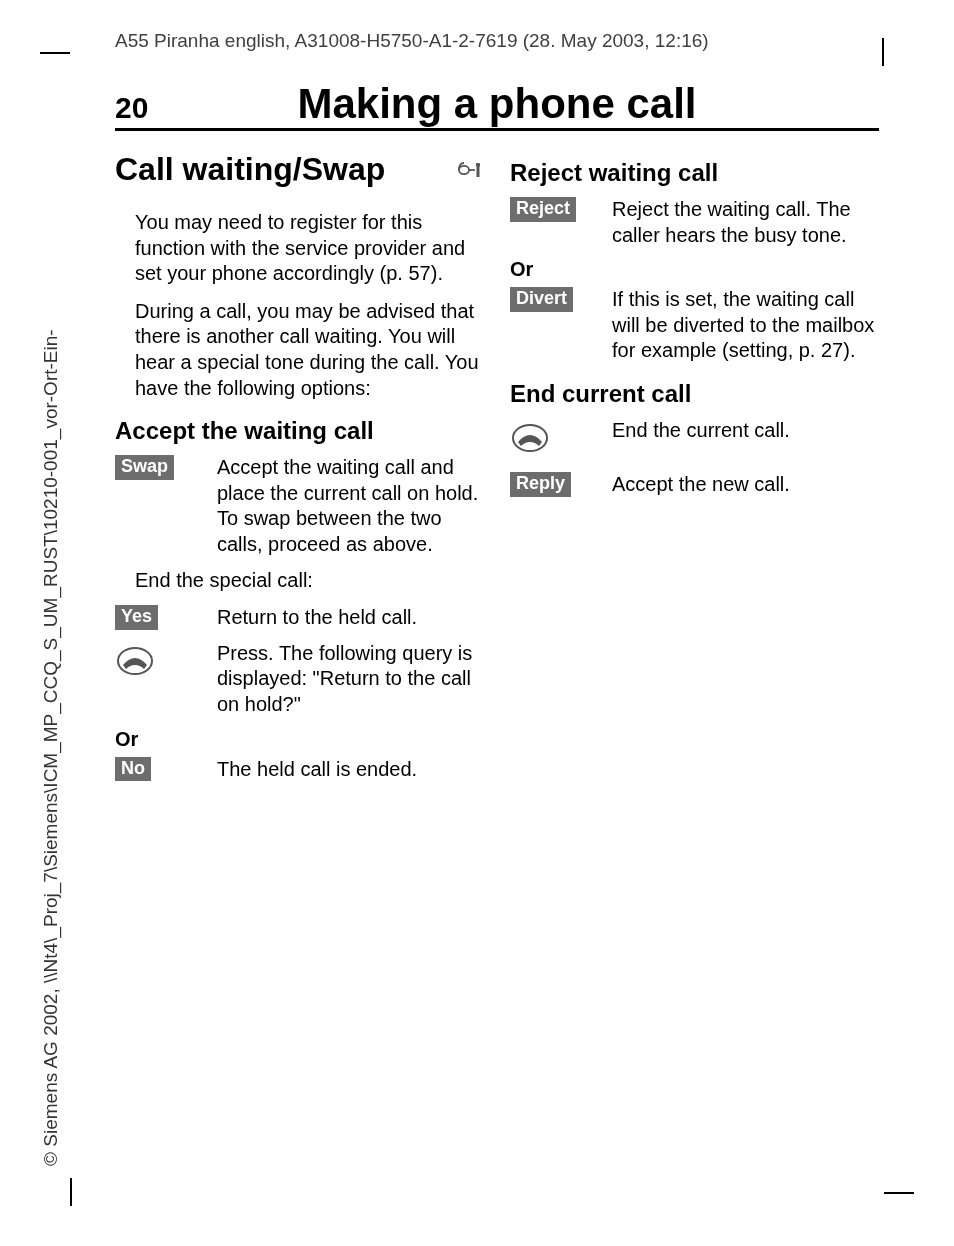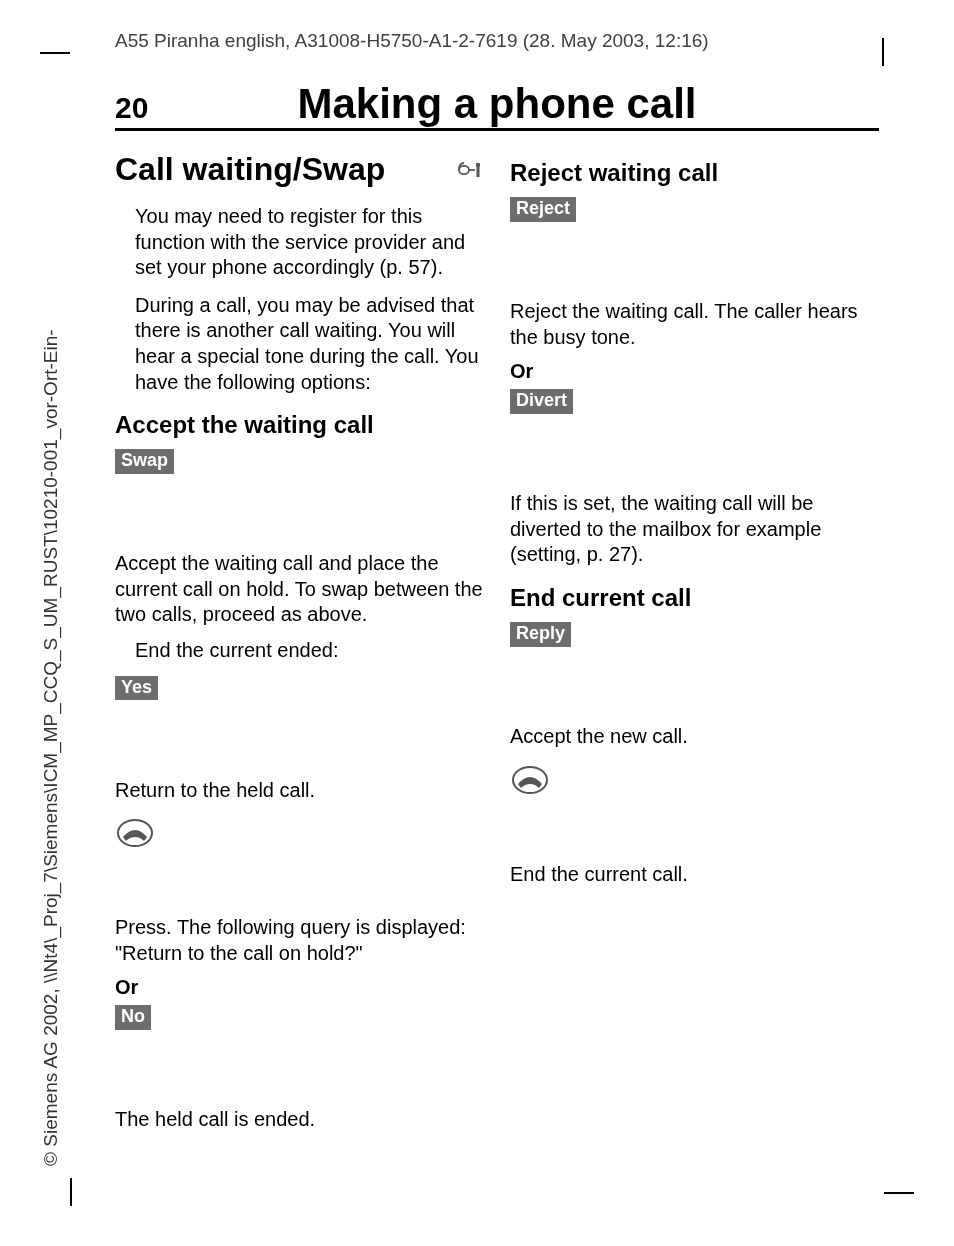--- a/index.html
+++ b/index.html
@@ -89,21 +89,21 @@
     display: flex;
     gap: 26px;
   }
   .col {
     flex: 1;
     min-width: 0;
   }
   .h1 {
     font-size: 32px;
     font-weight: bold;
-    margin-bottom: 16px;
+    margin-bottom: 22px;
     display: flex;
     align-items: center;
     justify-content: space-between;
   }
   .net-icon {
     display: inline-flex;
     align-items: center;
     font-size: 22px;
     font-weight: normal;
   }
@@ -117,21 +117,20 @@
     font-size: 20px;
     line-height: 1.28;
     margin-bottom: 12px;
     margin-left: 20px;
   }
   .item-row {
     display: flex;
     align-items: flex-start;
     margin-bottom: 10px;
     gap: 12px;
-    flex-direction: column;
   }
   .item-key {
     flex: 0 0 90px;
     display: flex;
     align-items: flex-start;
   }
   .softkey {
     background: #6d6d6d;
     color: #fff;
     font-weight: bold;
@@ -194,21 +193,21 @@
 
       <div class="h2">Accept the waiting call</div>
 
       <div class="item-row">
         <div class="item-key">
           <span class="softkey">Swap</span>
         </div>
         <div class="item-desc">Accept the waiting call and place the current call on hold. To swap between the two calls, proceed as above.</div>
       </div>
 
-      <div class="para">End the current ended:</div>
+      <div class="para">End the special call:</div>
 
       <div class="item-row">
         <div class="item-key">
           <span class="softkey">Yes</span>
         </div>
         <div class="item-desc">Return to the held call.</div>
       </div>
 
       <div class="item-row">
         <div class="end-icon">
@@ -245,31 +244,31 @@
       <div class="item-row">
         <div class="item-key">
           <span class="softkey">Divert</span>
         </div>
         <div class="item-desc">If this is set, the waiting call will be diverted to the mailbox for example (setting, p. 27).</div>
       </div>
 
       <div class="h2">End current call</div>
 
       <div class="item-row">
-        <div class="item-key">
-          <span class="softkey">Reply</span>
-        </div>
-        <div class="item-desc">Accept the new call.</div>
-      </div>
-
-      <div class="item-row">
         <div class="end-icon">
           <svg viewBox="0 0 40 40">
             <ellipse cx="20" cy="20" rx="17" ry="13" fill="none" stroke="#555" stroke-width="2"></ellipse>
             <path d="M8 24 Q 20 10 32 24 L 29 28 Q 25 24 20 24 Q 15 24 11 28 Z" fill="#555"></path>
           </svg>
         </div>
         <div class="item-desc">End the current call.</div>
       </div>
+
+      <div class="item-row">
+        <div class="item-key">
+          <span class="softkey">Reply</span>
+        </div>
+        <div class="item-desc">Accept the new call.</div>
+      </div>
     </div>
 
   </div>
 </div>
 
 </body></html>

